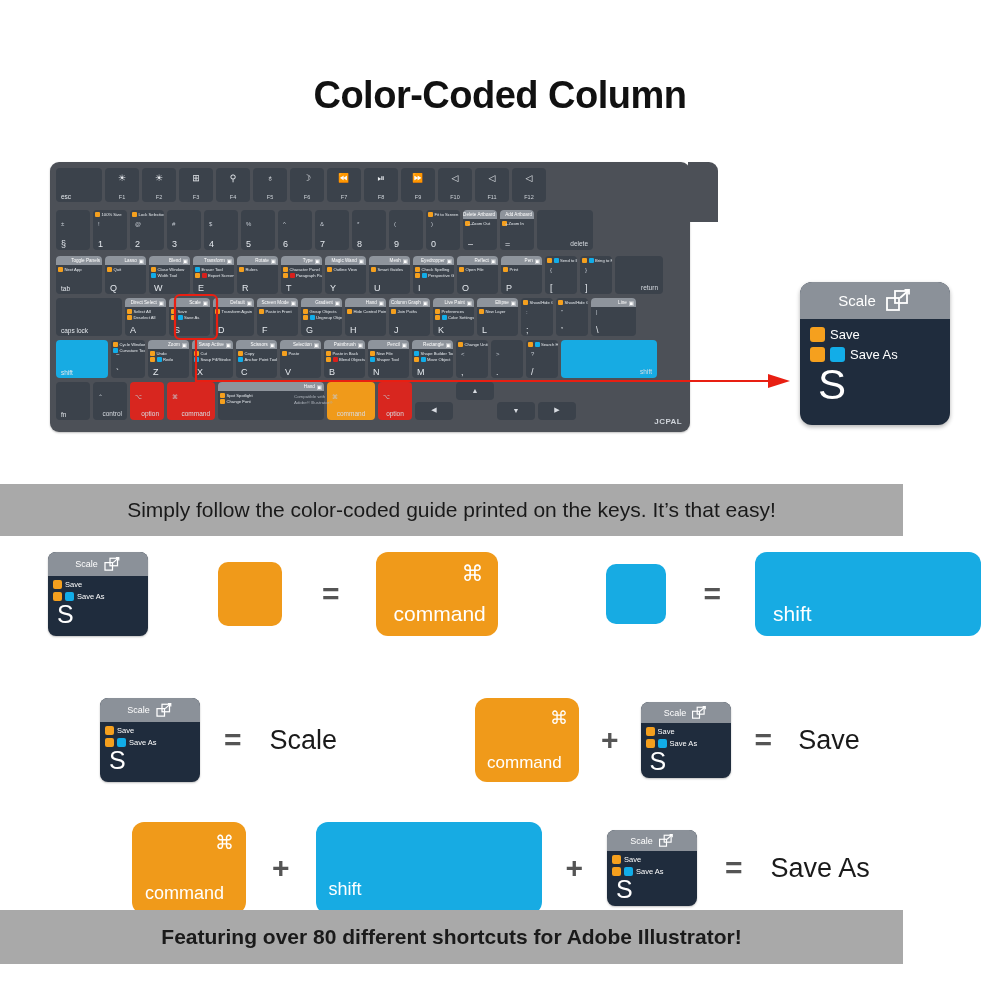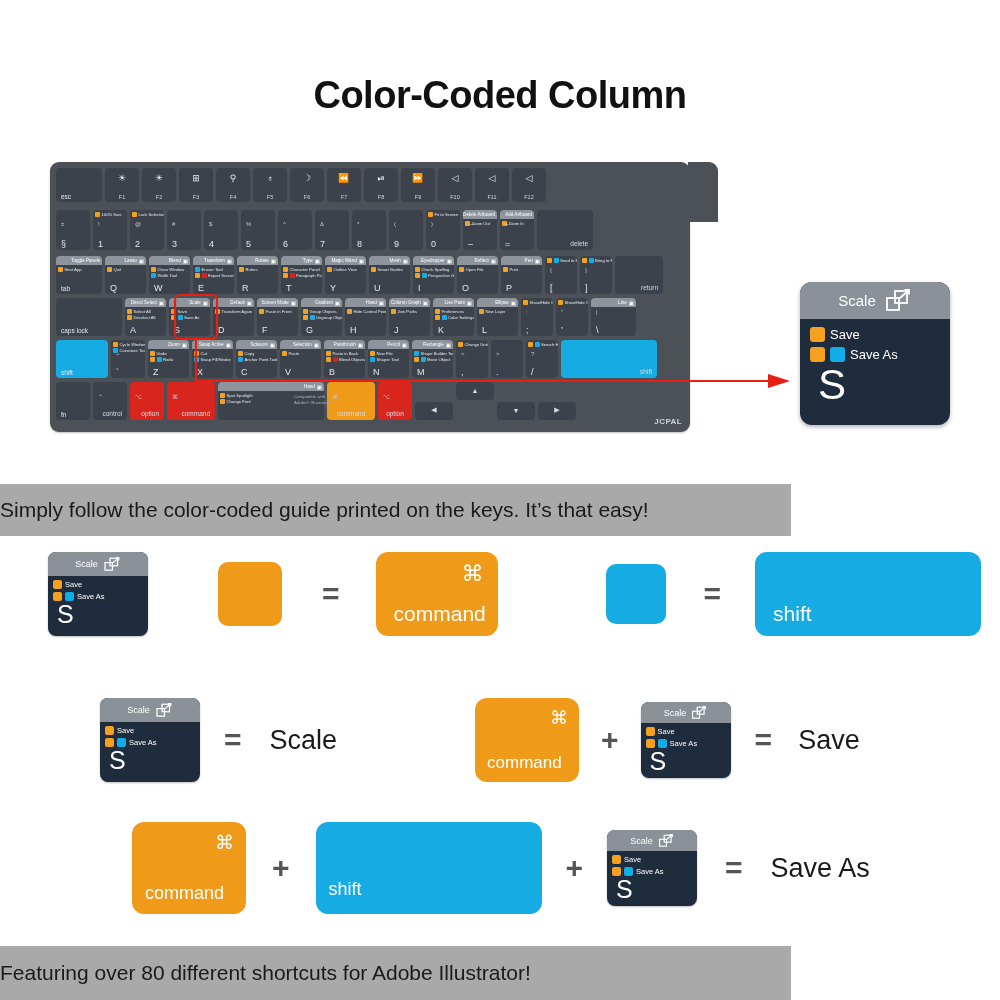--- a/index.html
+++ b/index.html
@@ -71,26 +71,26 @@
   .callout .c-head .c-title{font-size:15px;color:#fff;}
   .callout .c-body{padding:8px 0 0 10px;}
   .callout .cl{display:flex;align-items:center;gap:5px;margin-bottom:5px;}
   .callout .cl .sq{width:15px;height:15px;border-radius:3px;}
   .callout .cl span.txt{font-size:13px;color:#fff;}
   .callout .bigS{font-size:42px;color:#fff;line-height:36px;margin-left:8px;margin-top:2px;}
   svg.arrow{position:absolute;left:0;top:0;width:1000px;height:1000px;pointer-events:none;}
 
   
   .banner{
-    position:absolute;left:0;width:791px;background:#a9a9a9;
-    display:flex;align-items:center;color:#1a1a1a;
+    position:absolute;left:0;width:903px;background:#a9a9a9;
+    display:flex;align-items:center;justify-content:center;color:#1a1a1a;
   }
   .banner .btxt{font-size:21px;}
   .banner-top{top:484px;height:52px;}
-  .banner-bottom{top:946px;height:54px;}
+  .banner-bottom{top:910px;height:54px;font-weight:bold;}
 
   
   .mini-key{
     width:100px;height:84px;border-radius:8px;overflow:hidden;background:#1f2c3d;position:relative;
     box-shadow:0 1px 2px rgba(0,0,0,.25);flex:none;
   }
   .mini-key.sm{width:90px;height:76px;}
   .mini-key .m-head{height:24px;background:#8b9199;display:flex;align-items:center;justify-content:center;gap:6px;}
   .mini-key.sm .m-head{height:21px;}
   .mini-key .m-title{font-size:9px;color:#fff;}

